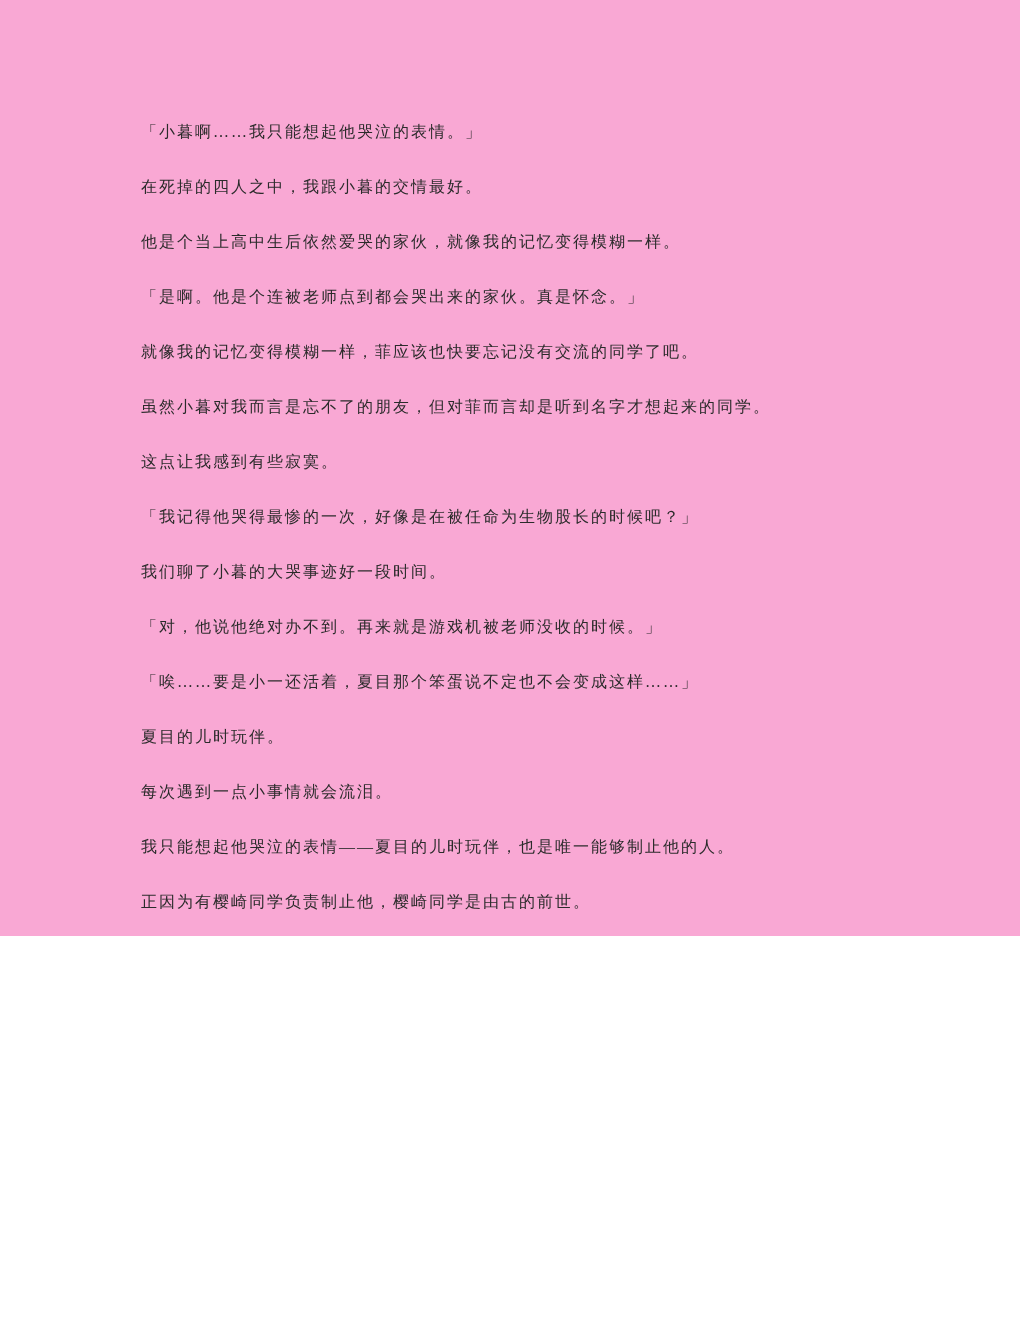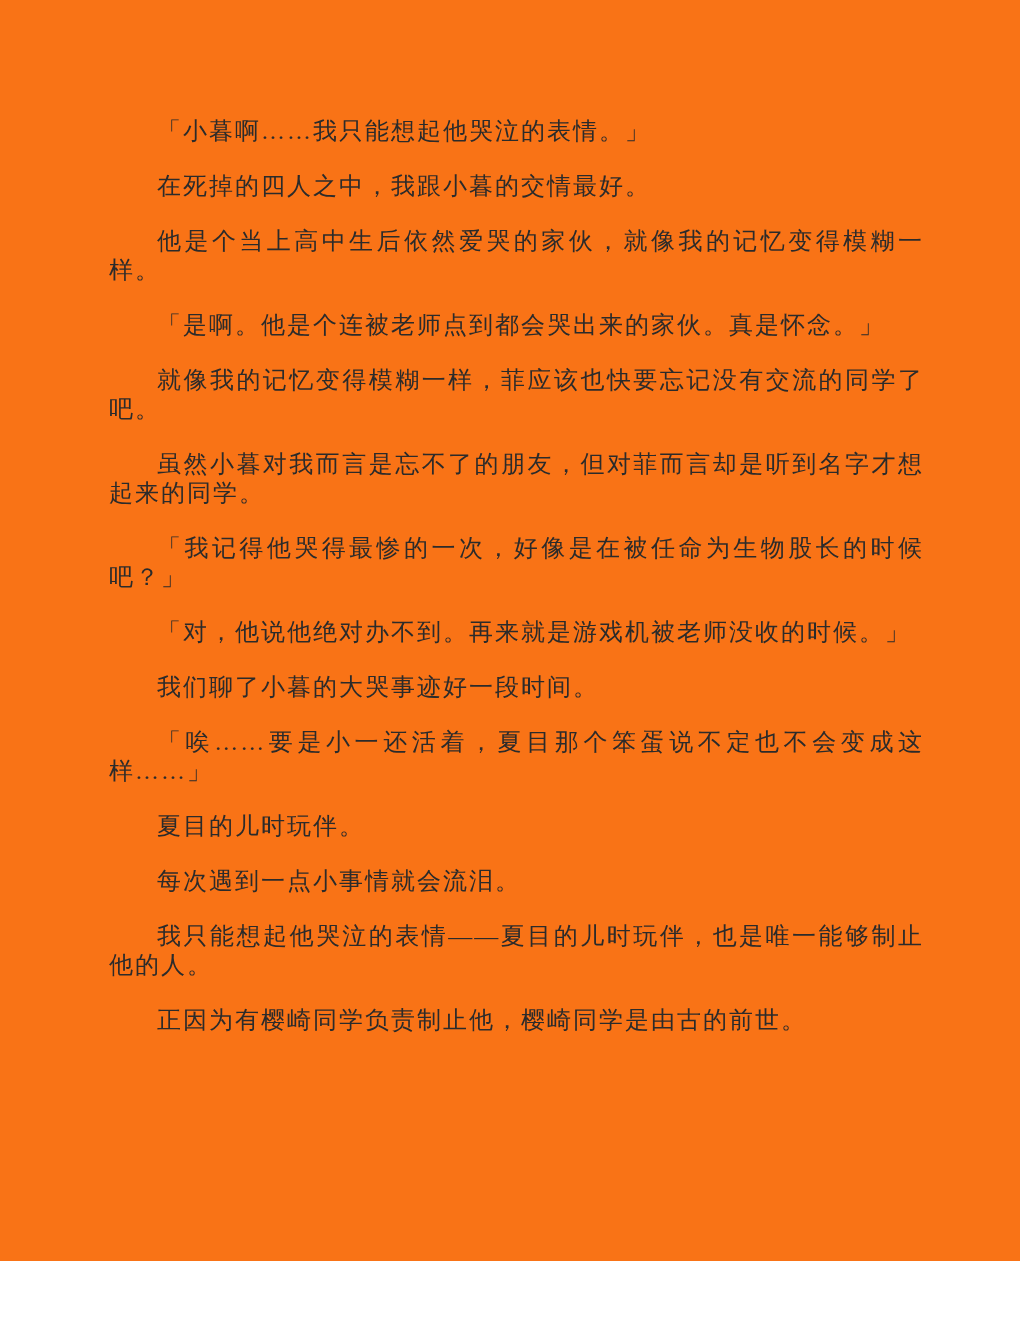--- a/index.html
+++ b/index.html
@@ -8,25 +8,25 @@
   }
   body {
     width: 1020px;
     height: 1320px;
     background: #ffffff;
     overflow: hidden;
   }
   .page {
     box-sizing: border-box;
     width: 1020px;
-    height: 1261px;
+    height: 936px;
     padding: 117px 96px 0 109px;
-    background: #f97316;
+    background: #f9a8d4;
     font-family: "Liberation Serif", "DejaVu Serif", serif;
-    font-size: 24px;
+    font-size: 16px;
     line-height: 29px;
     letter-spacing: 2px;
     color: #2b2b2b;
     text-align: justify;
     text-justify: inter-ideograph;
   }
   .page p {
     margin: 0 0 26px 0;
     text-indent: 2em;
   }
@@ -34,21 +34,22 @@
 </head>
 <body>
 
 <div class="page">
   <p>「小暮啊……我只能想起他哭泣的表情。」</p>
   <p>在死掉的四人之中，我跟小暮的交情最好。</p>
   <p>他是个当上高中生后依然爱哭的家伙，就像我的记忆变得模糊一样。</p>
   <p>「是啊。他是个连被老师点到都会哭出来的家伙。真是怀念。」</p>
   <p>就像我的记忆变得模糊一样，菲应该也快要忘记没有交流的同学了吧。</p>
   <p>虽然小暮对我而言是忘不了的朋友，但对菲而言却是听到名字才想起来的同学。</p>
+  <p>这点让我感到有些寂寞。</p>
   <p>「我记得他哭得最惨的一次，好像是在被任命为生物股长的时候吧？」</p>
+  <p>我们聊了小暮的大哭事迹好一段时间。</p>
   <p>「对，他说他绝对办不到。再来就是游戏机被老师没收的时候。」</p>
-  <p>我们聊了小暮的大哭事迹好一段时间。</p>
   <p>「唉……要是小一还活着，夏目那个笨蛋说不定也不会变成这样……」</p>
   <p>夏目的儿时玩伴。</p>
   <p>每次遇到一点小事情就会流泪。</p>
   <p>我只能想起他哭泣的表情——夏目的儿时玩伴，也是唯一能够制止他的人。</p>
   <p>正因为有樱崎同学负责制止他，樱崎同学是由古的前世。</p>
 </div>
 
 </body></html>

